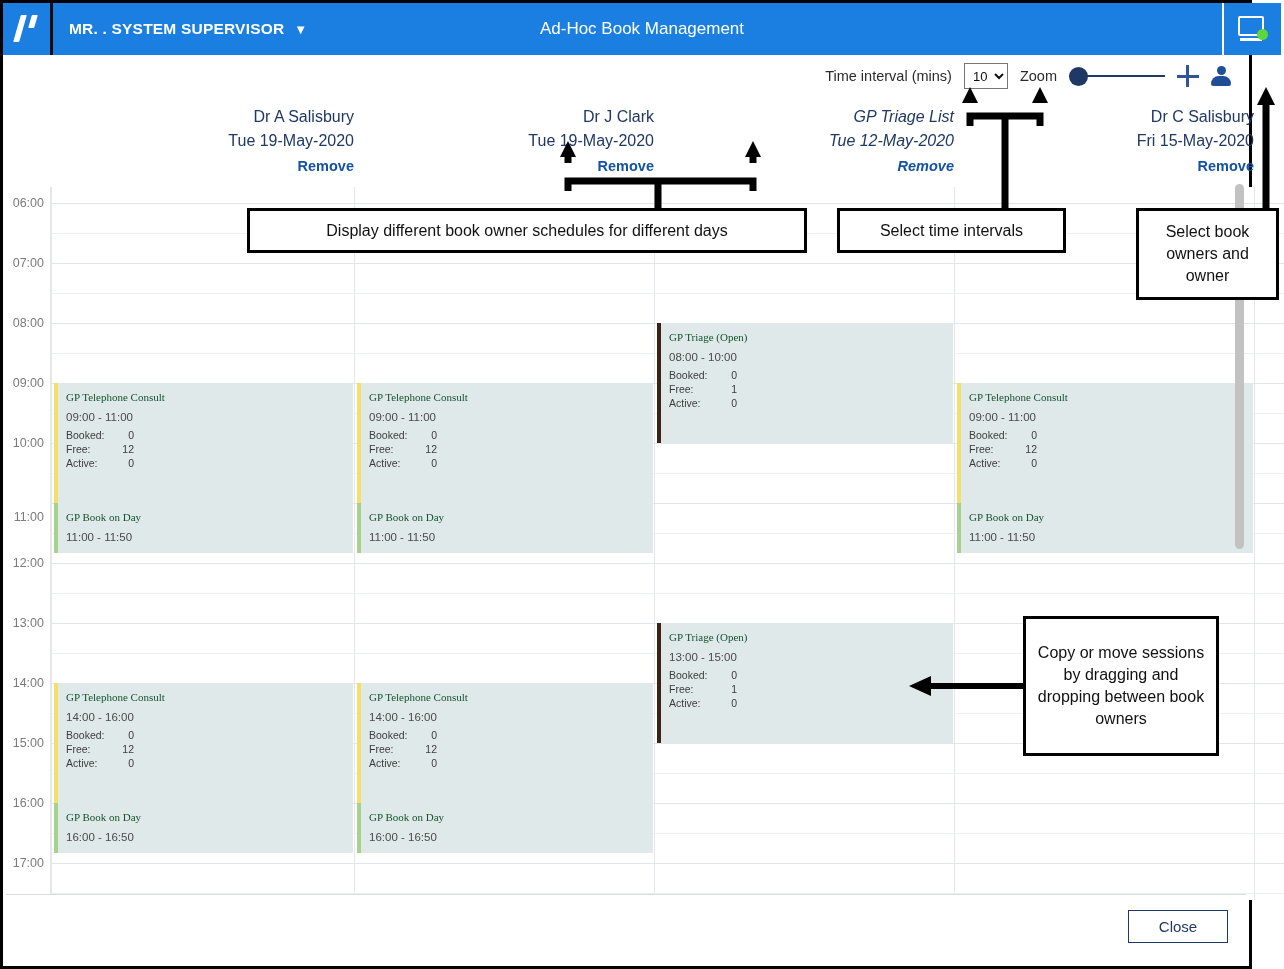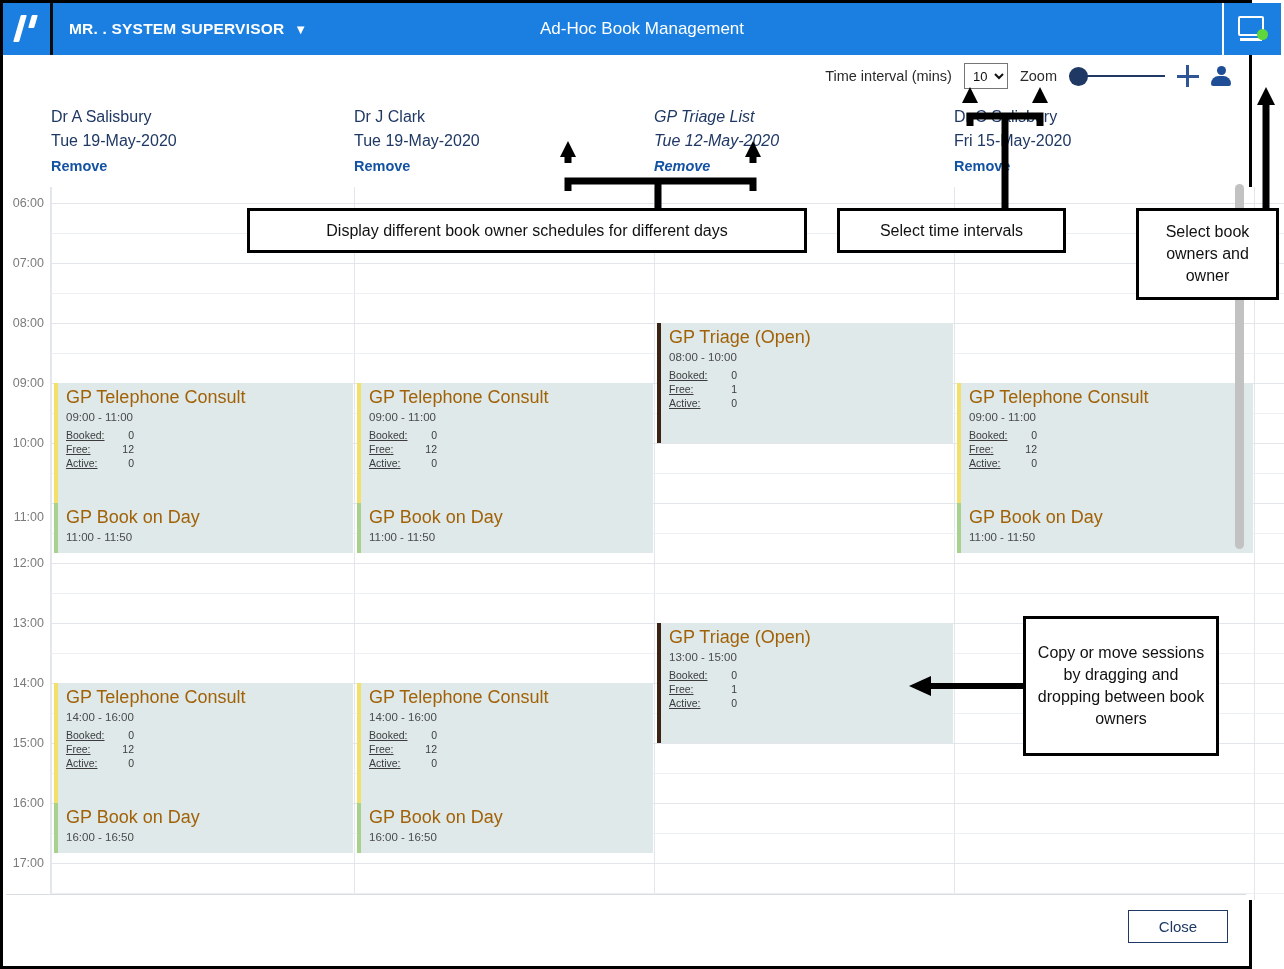--- a/index.html
+++ b/index.html
@@ -124,21 +124,21 @@
     border-radius: 10px 10px 3px 3px;
   }
 
   
   .col-headers {
     position: absolute; left: 48px; top: 100px;
     width: 1225px; height: 84px;
     display: flex;
   }
   .col-head {
-    text-align: left; color: #1f3864;
+    text-align: right; color: #1f3864;
     font-size: 16px; line-height: 24px;
     padding-top: 2px;
   }
   .col-head .owner { color: #1f3864; }
   .col-head .date { color: #1f3864; }
   .col-head .remove {
     color: #1452a3; font-weight: bold; font-size: 14.5px;
     cursor: pointer; display: inline-block; margin-top: 1px;
   }
 
@@ -175,29 +175,29 @@
   }
 
   .session {
     position: absolute;
     background: #dfe9ea;
     border-left: 4px solid #cccccc;
     padding: 6px 0 0 8px;
     overflow: hidden;
   }
   .session .s-title {
-    font-size: 18px; color: #a16207;
-    line-height: 17px; margin-bottom: 5px;
+    font-size: 11px; color: #14532d;
+    line-height: 17px; margin-bottom: 5px; font-family: Liberation Serif, serif;
   }
   .session .s-time {
     font-size: 11.5px; color: #4a4a4a; margin-bottom: 5px;
   }
   .session .s-stats { font-size: 10.5px; color: #3c3c3c; line-height: 14px; }
   .session .s-stats .row { display: flex; }
-  .session .s-stats .k { width: 46px; text-decoration: underline; }
+  .session .s-stats .k { width: 46px; }
   .session .s-stats .v { width: 22px; text-align: right; }
 
   
   .vscroll {
     position: absolute; right: 5px; top: 181px;
     width: 9px; height: 365px;
     background: #c2c2c2; border-radius: 5px;
   }
 
   

